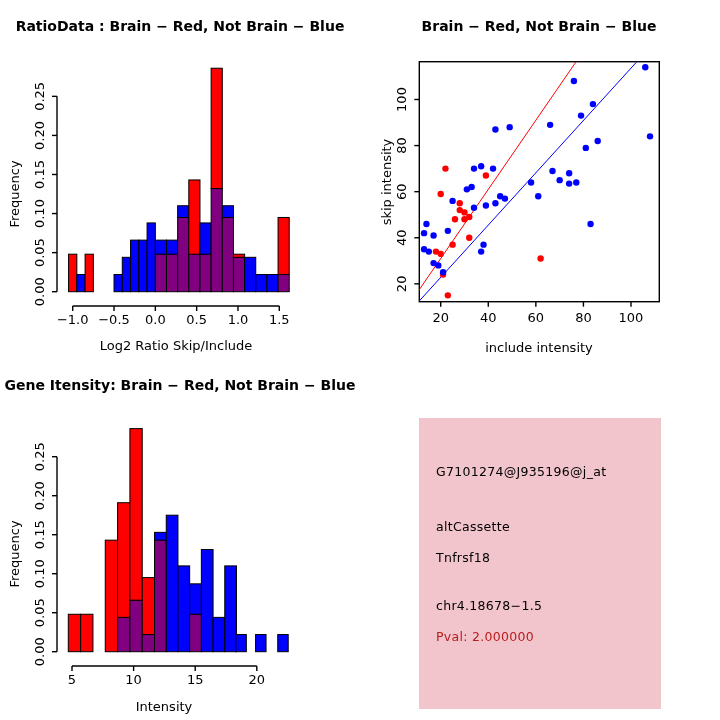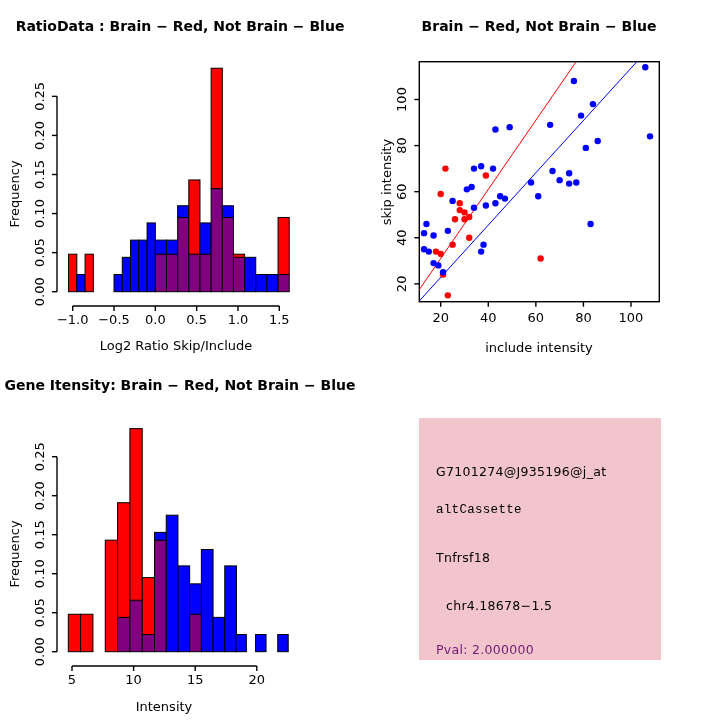--- a/index.html
+++ b/index.html
@@ -232,20 +232,20 @@
           <rect x="235.85600000000002" y="634.5400000000001" width="10.472" height="17.16" fill="#0000ff" stroke="#000" stroke-width="1"></rect>
           <rect x="255.56799999999998" y="634.5400000000001" width="10.472" height="17.16" fill="#0000ff" stroke="#000" stroke-width="1"></rect>
           <rect x="277.744" y="634.5400000000001" width="10.472" height="17.16" fill="#0000ff" stroke="#000" stroke-width="1"></rect>
         </g>
         <text x="180" y="390" class="panel-title" text-anchor="middle">Gene Itensity: Brain − Red, Not Brain − Blue</text>
         <text x="164" y="711" class="axis-label" text-anchor="middle">Intensity</text>
         <text x="19" y="554" class="axis-label" text-anchor="middle" transform="rotate(-90 19 554)">Frequency</text>
       </g>
   </svg>
 
-  <div id="info-panel" style="left: 419px; top: 418px; width: 242px; height: 242px; background: rgb(242, 197, 205);">
+  <div id="info-panel" style="left: 419px; top: 418px; width: 242px; height: 291px; background: rgb(242, 197, 205);">
     <div class="info-line" style="top:46px;">G7101274@J935196@j_at</div>
-    <div class="info-line" style="top:85px;font-family:Liberation Mono, monospace;">altCassette</div>
+    <div class="info-line" style="top:101px;">altCassette</div>
     <div class="info-line" style="top:132px;">Tnfrsf18</div>
-    <div class="info-line" style="top:180px;margin-left:10px;">chr4.18678−1.5</div>
-    <div class="info-line" style="top: 224px; color: #701a75; text-align: right;">Pval: 2.000000</div>
+    <div class="info-line" style="top:180px;">chr4.18678−1.5</div>
+    <div class="info-line" style="top: 211px; color: #b91c1c; text-align: right;">Pval: 2.000000</div>
   </div>
 </div>
 
 </body></html>

